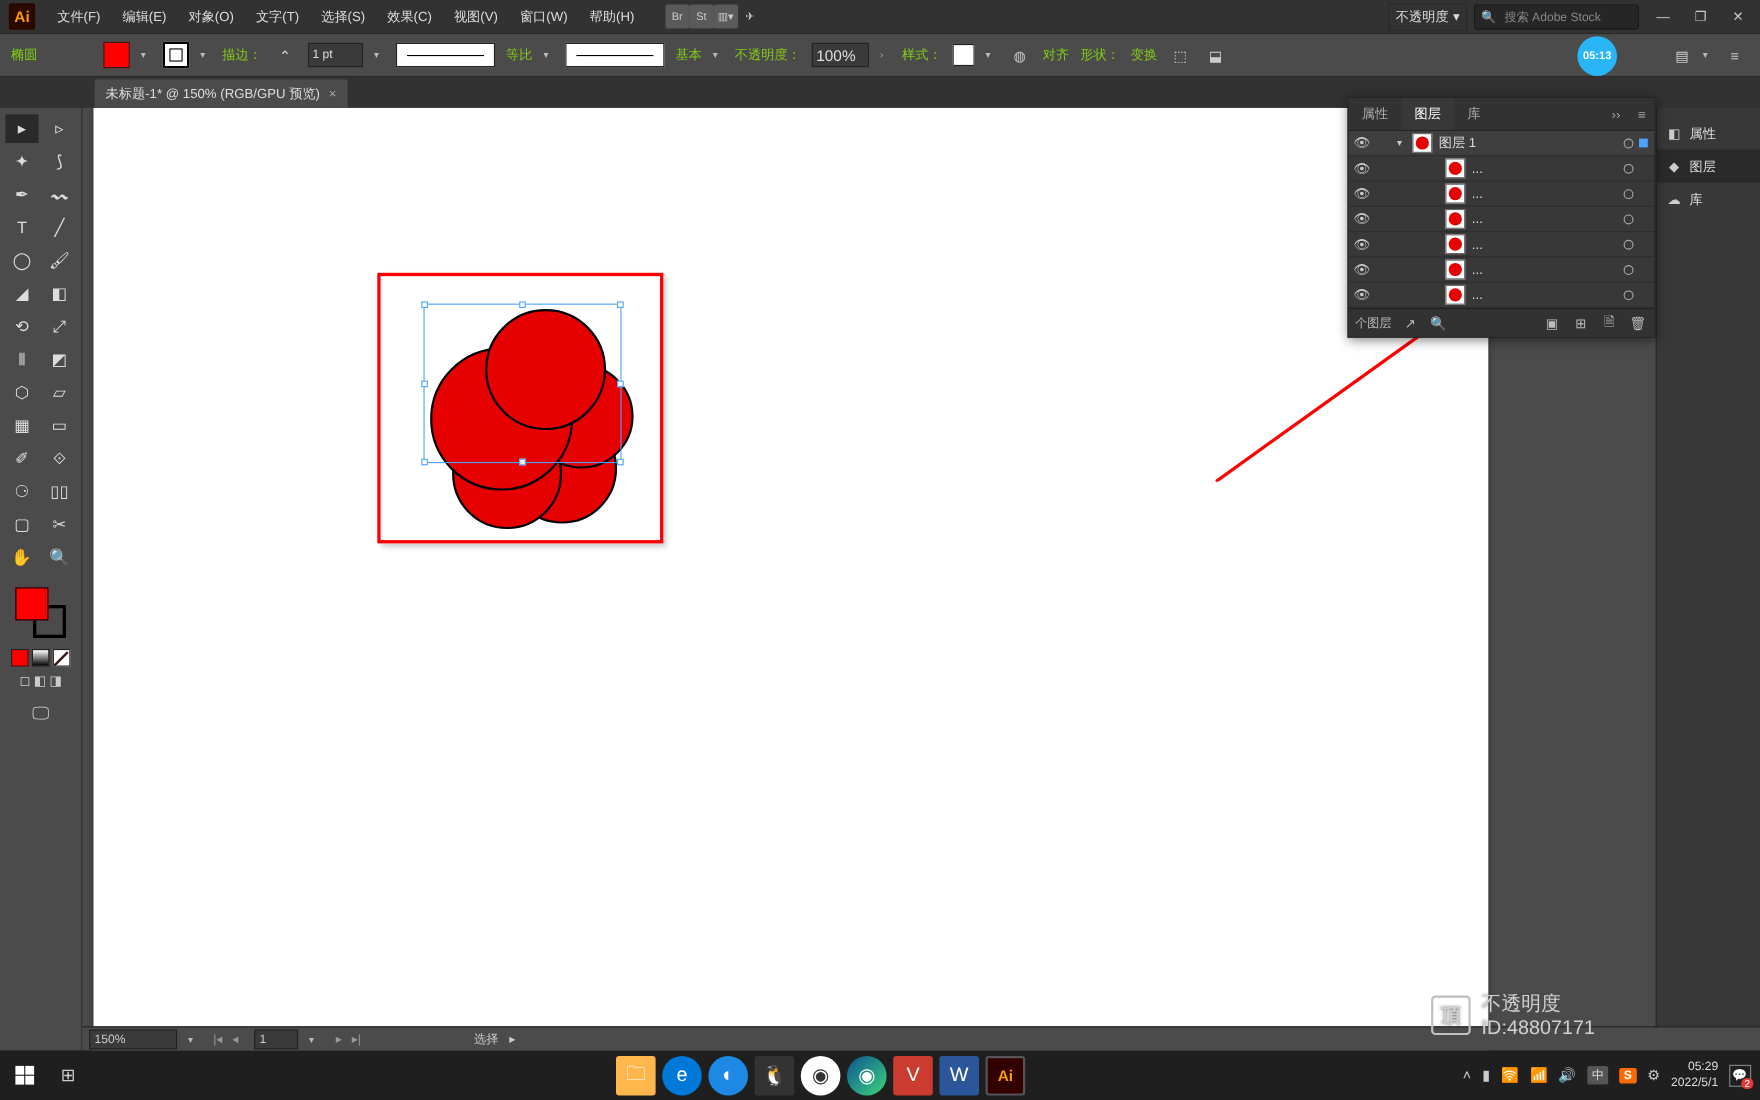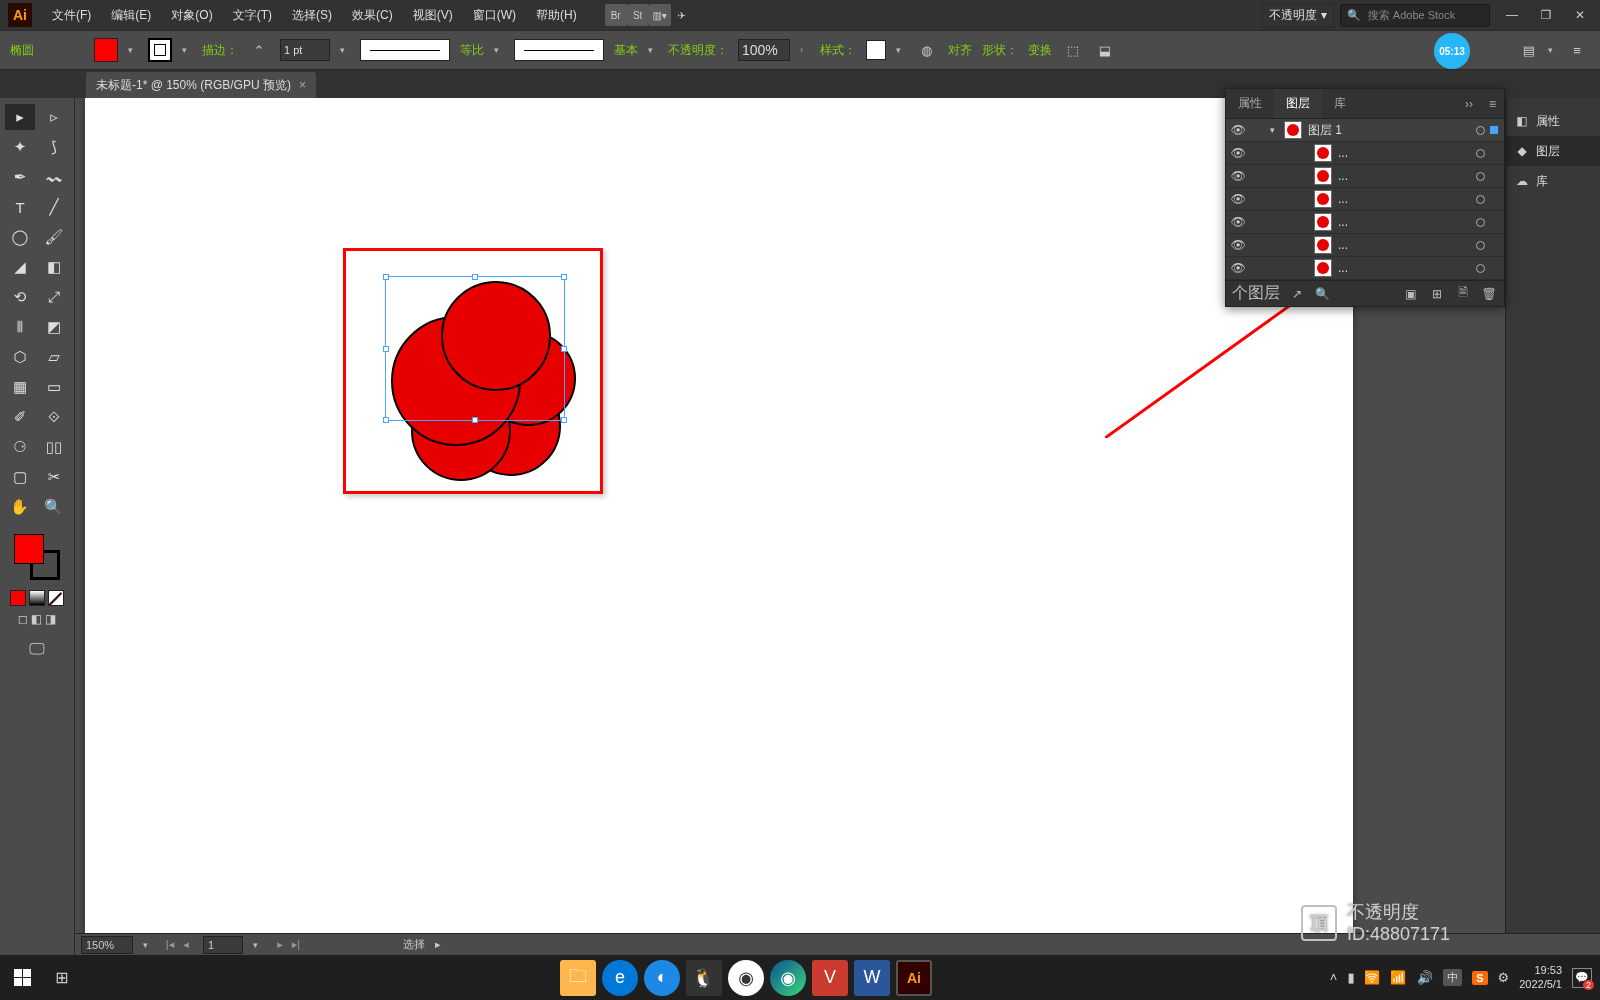--- a/index.html
+++ b/index.html
@@ -87,26 +87,26 @@
 .lp-exp{width:14px;color:#ccc;font-size:9px;}
 .lp-thumb{width:18px;height:18px;border:1px solid #666;background:#fff;margin-right:6px;display:flex;align-items:center;justify-content:center;}
 .lp-thumb .dot{width:12px;height:12px;border-radius:50%;background:#e60000;}
 .lp-name{flex:1;white-space:nowrap;overflow:hidden;}
 .lp-target{width:20px;display:flex;justify-content:center;}
 .lp-target .ring{width:9px;height:9px;border:1px solid #aaa;border-radius:50%;}
 .lp-sel{width:14px;}
 .lp-row.top{background:#3f3f3f;}
 .lp-row.top .lp-sel .sq{width:8px;height:8px;background:#4aa3ff;}
 .lp-foot{height:26px;display:flex;align-items:center;padding:0 6px;gap:8px;border-top:1px solid #222;background:#323232;}
-.lp-foot .txt{flex:0 0 auto;color:#bbb;font-size:16px;}
+.lp-foot .txt{flex:0 0 auto;color:#bbb;font-size:11px;}
 .lp-foot .fi{color:#bbb;width:18px;text-align:center;}
 
 
 .statusbar{position:absolute;left:75px;right:0;bottom:45px;height:22px;background:#4b4b4b;border-top:1px solid #222;display:flex;align-items:center;color:#ccc;font-size:11px;padding:0 6px;gap:10px;}
-.zoom-box{width:52px;height:18px;background:#3a3a3a;border:1px solid #222;display:flex;align-items:center;padding:0 4px;}
+.zoom-box{width:80px;height:18px;background:#3a3a3a;border:1px solid #222;display:flex;align-items:center;padding:0 4px;}
 .nav-btns{display:flex;gap:2px;}
 .nav-btns span{width:14px;text-align:center;color:#999;}
 .page-box{width:40px;height:18px;background:#3a3a3a;border:1px solid #222;display:flex;align-items:center;padding:0 4px;}
 
 
 .taskbar{position:absolute;bottom:0;left:0;right:0;height:45px;background:#1f1f1f;display:flex;align-items:center;}
 .start{width:44px;height:45px;display:flex;align-items:center;justify-content:center;}
 .win-logo{display:grid;grid-template-columns:8px 8px;grid-template-rows:8px 8px;gap:1px;}
 .win-logo div{background:#fff;}
 .task-icons{position:absolute;left:560px;display:flex;gap:6px;align-items:center;}
@@ -494,18 +494,18 @@
   <div class="tray">
     <span class="ic">˄</span>
     <span class="ic">▮</span>
     <span class="ic">🛜</span>
     <span class="ic">📶</span>
     <span class="ic">🔊</span>
     <span class="ime">中</span>
     <span class="sogou">S</span>
     <span class="ic">⚙</span>
     <div class="clock">
-      <div>19:53</div>
+      <div>05:29</div>
       <div>2022/5/1</div>
     </div>
     <div class="notif">💬<div class="badge">2</div></div>
   </div>
 </div>
 
 </body></html>

